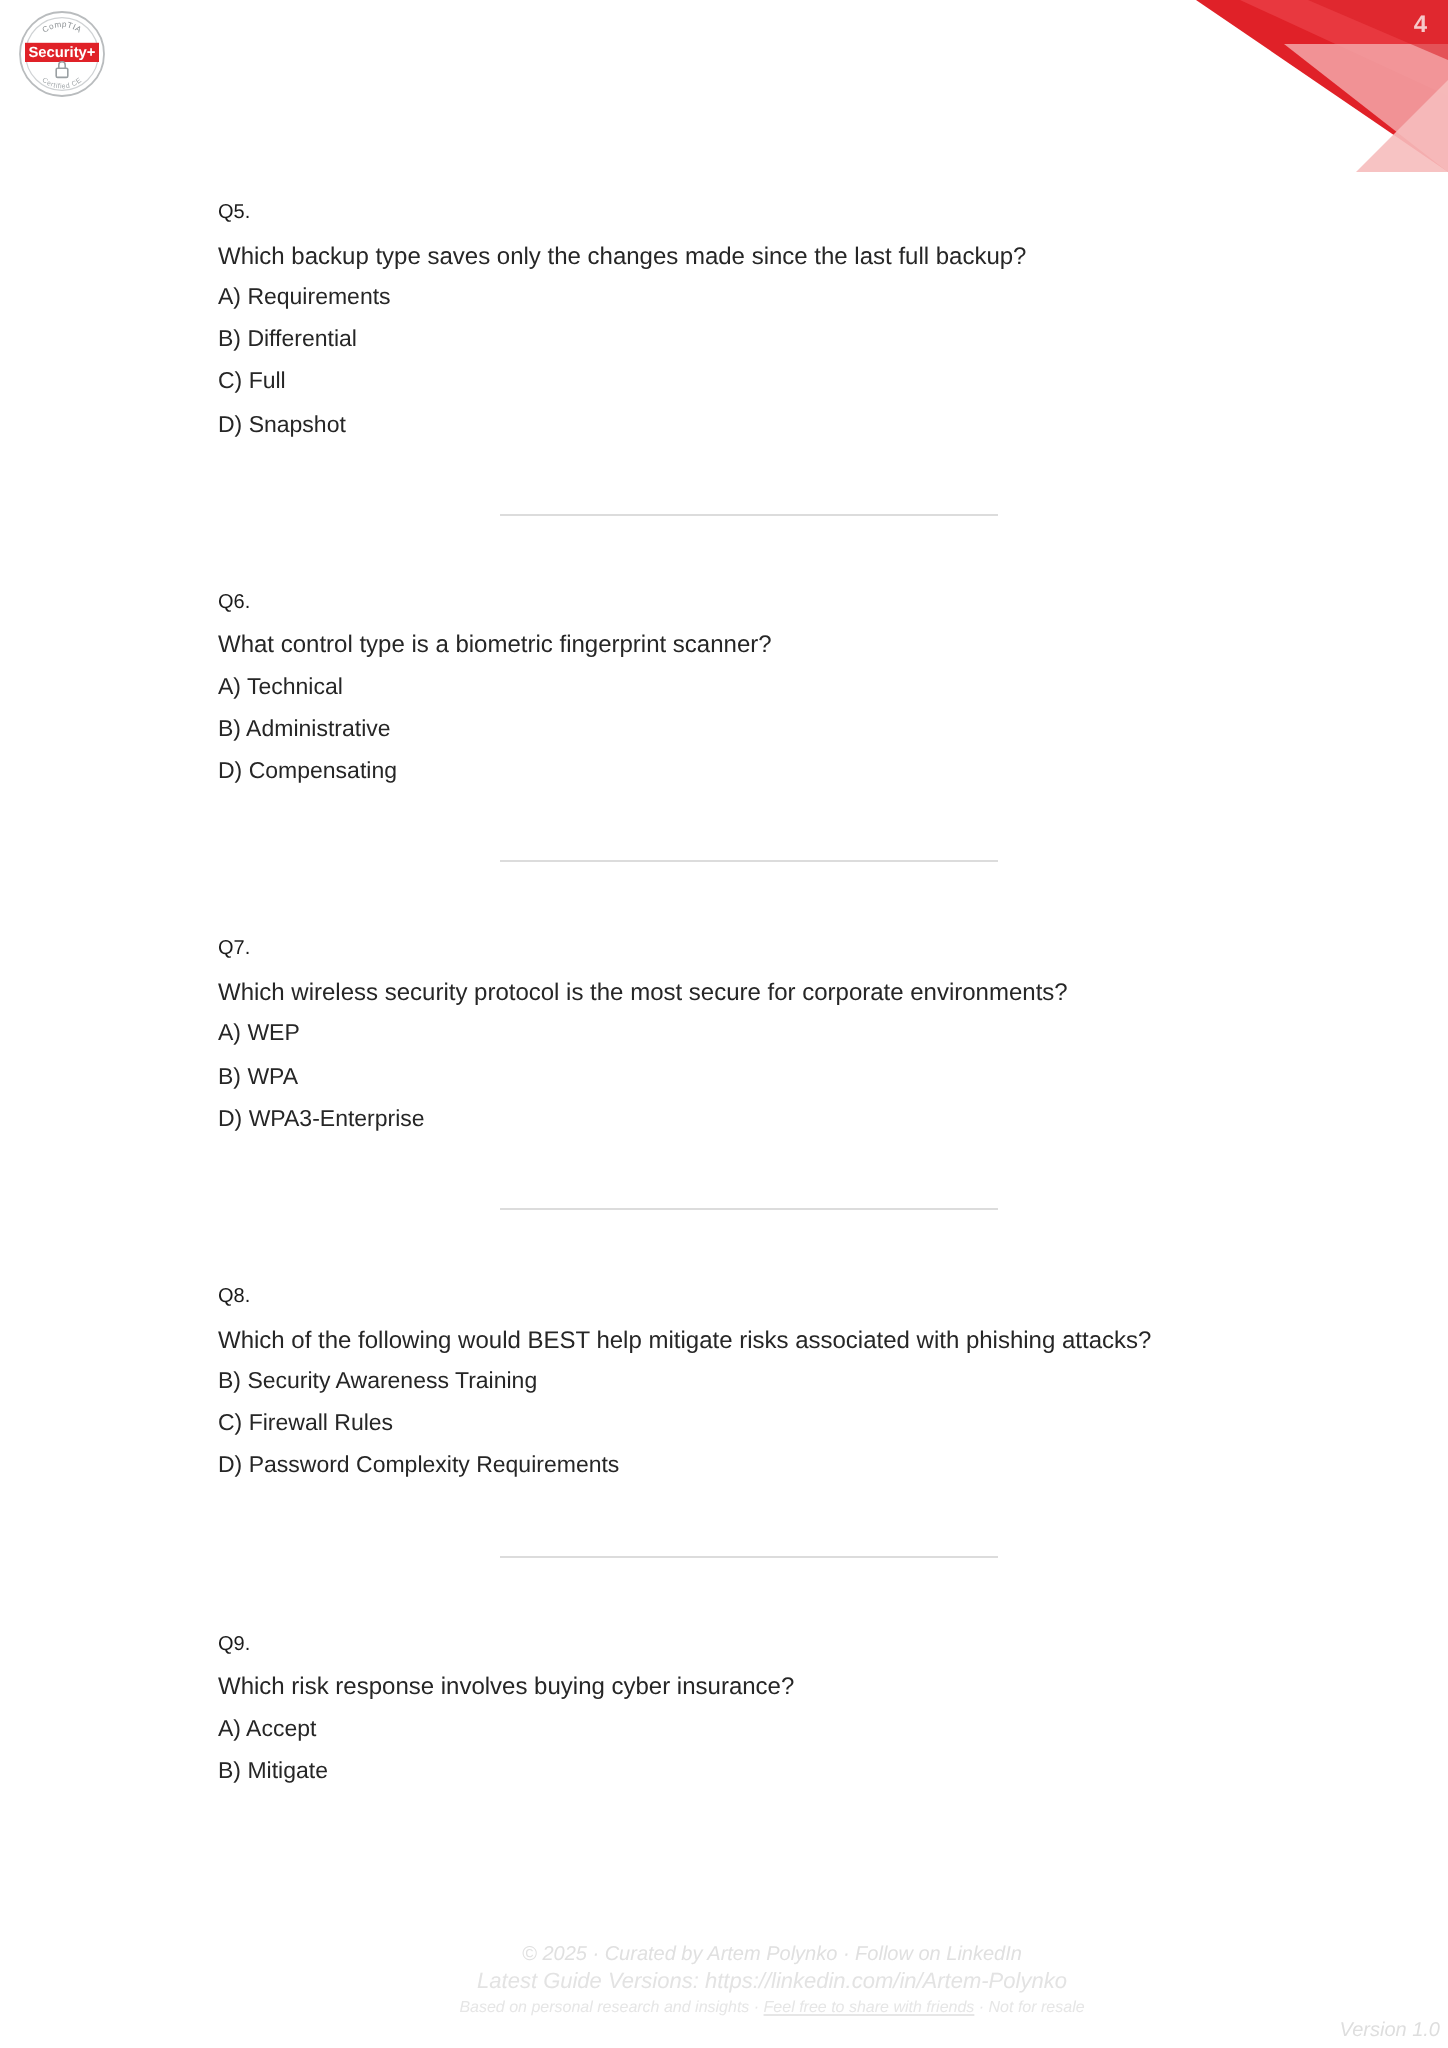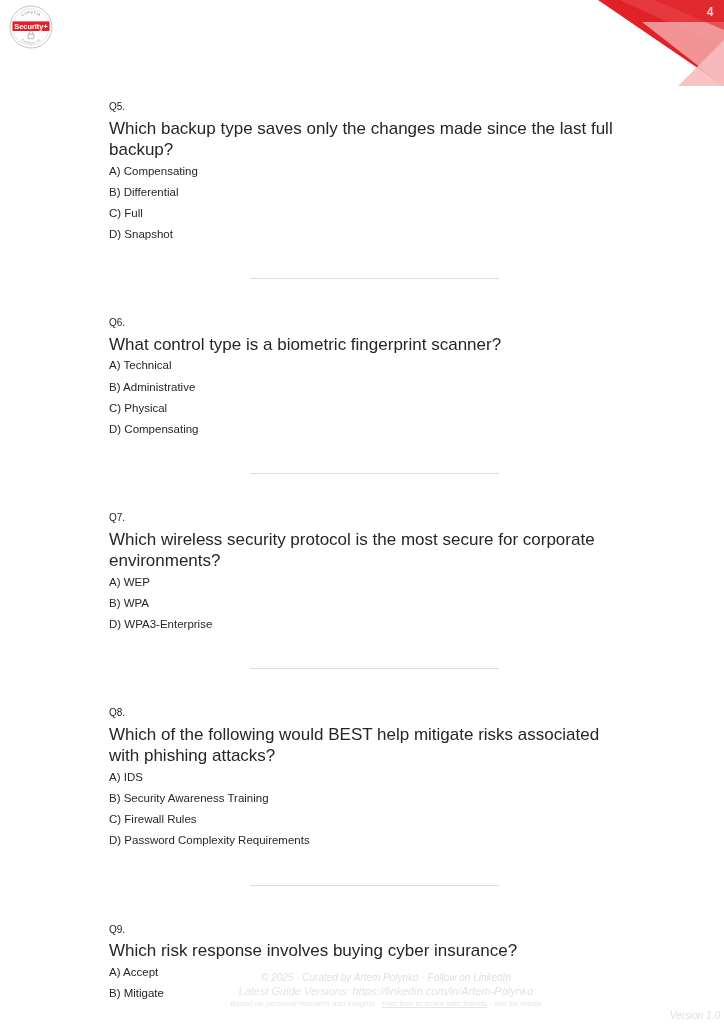--- a/index.html
+++ b/index.html
@@ -66,21 +66,21 @@
   .qblock { margin: 0 0 0 0; }
 
   .q-label {
     font-size: 10px;
     font-weight: 400;
     color: #1b1b1b;
     line-height: 21.5px;
     margin: 0;
   }
   .q-text {
-    font-size: 17px;
+    font-size: 12px;
     font-weight: 400;
     color: #262626;
     line-height: 21.5px;
     margin: 0;
     max-width: 505px;
   }
   .q-option {
     font-size: 11.5px;
     font-weight: 400;
     color: #262626;
@@ -166,56 +166,54 @@
       <polygon points="134,0 134,30 64,0" fill="#d81c23" opacity="0.55"></polygon>
     </svg>
   </div>
   <div class="page-number">4</div>
 
   <div class="content">
 
     <div class="qblock">
       <p class="q-label">Q5.</p>
       <p class="q-text">Which backup type saves only the changes made since the last full backup?</p>
-      <p class="q-option">A) Compensating</p>
+      <p class="q-option">A) Requirements</p>
       <p class="q-option">B) Differential</p>
       <p class="q-option">C) Full</p>
       <p class="q-option">D) Snapshot</p>
     </div>
     <div class="separator-wrap">
       <div class="separator"></div>
     </div>
 
     <div class="qblock">
       <p class="q-label">Q6.</p>
       <p class="q-text">What control type is a biometric fingerprint scanner?</p>
       <p class="q-option">A) Technical</p>
       <p class="q-option">B) Administrative</p>
-      <p class="q-option">C) Physical</p>
       <p class="q-option">D) Compensating</p>
     </div>
     <div class="separator-wrap">
       <div class="separator"></div>
     </div>
 
     <div class="qblock">
       <p class="q-label">Q7.</p>
       <p class="q-text">Which wireless security protocol is the most secure for corporate environments?</p>
       <p class="q-option">A) WEP</p>
       <p class="q-option">B) WPA</p>
       <p class="q-option">D) WPA3-Enterprise</p>
     </div>
     <div class="separator-wrap">
       <div class="separator"></div>
     </div>
 
     <div class="qblock">
       <p class="q-label">Q8.</p>
       <p class="q-text">Which of the following would BEST help mitigate risks associated with phishing attacks?</p>
-      <p class="q-option">A) IDS</p>
       <p class="q-option">B) Security Awareness Training</p>
       <p class="q-option">C) Firewall Rules</p>
       <p class="q-option">D) Password Complexity Requirements</p>
     </div>
     <div class="separator-wrap">
       <div class="separator"></div>
     </div>
 
     <div class="qblock">
       <p class="q-label">Q9.</p>

